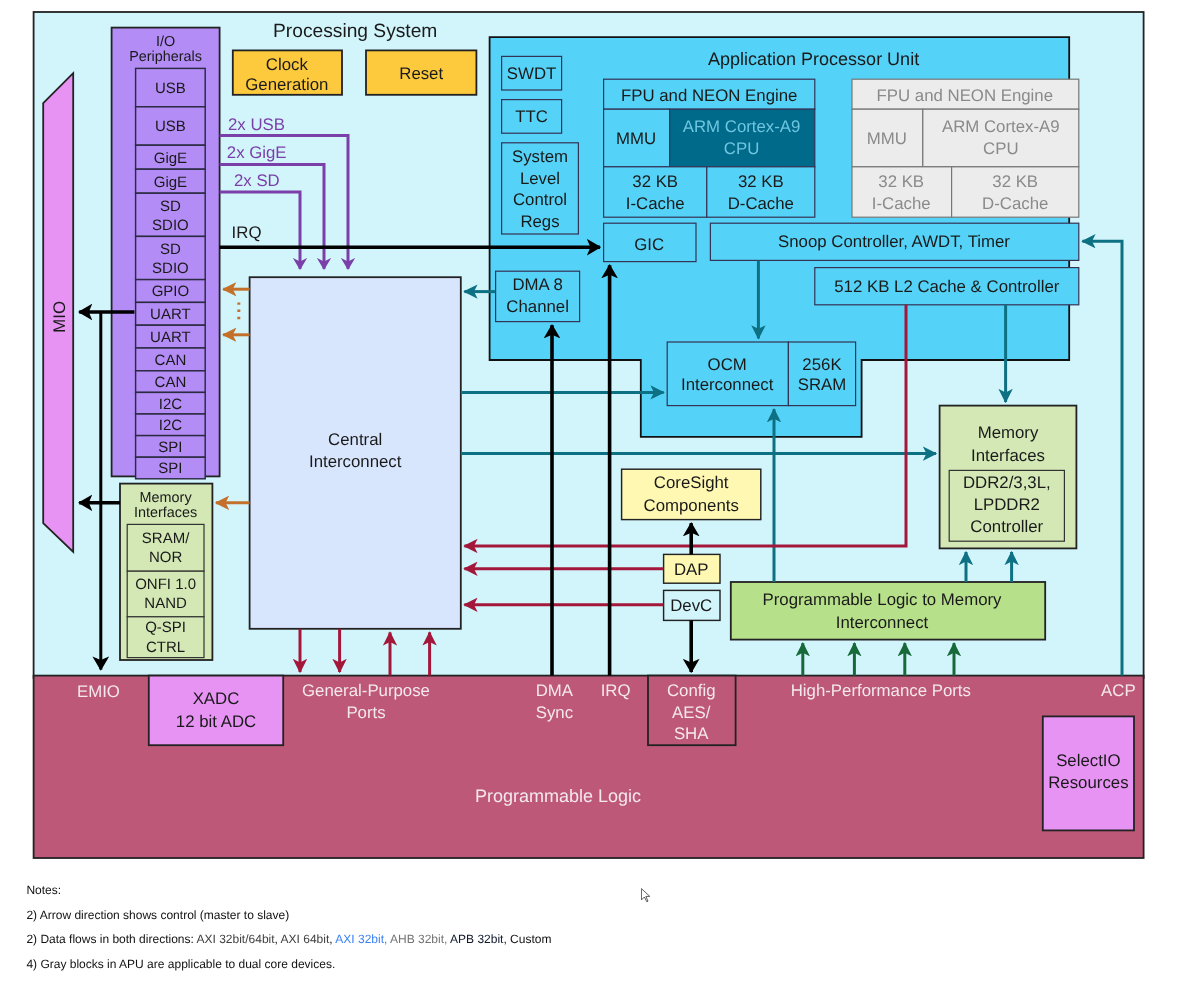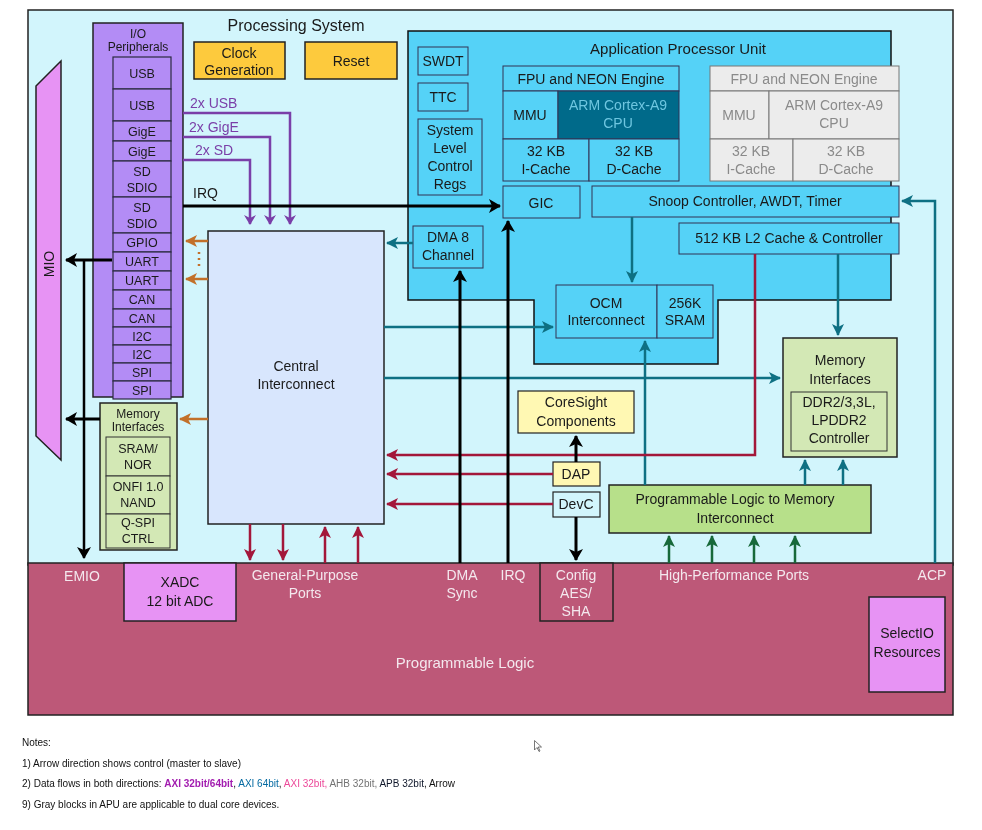--- a/index.html
+++ b/index.html
@@ -7,23 +7,23 @@
   svg#diagram { position: absolute; left: 0; top: 0; }
   svg text { font-family: "Liberation Sans", sans-serif; }
   .t14 { font-size: 14px; fill: #1a1a1a; }
   .t16 { font-size: 16px; fill: #1a1a1a; }
   .gray { fill: #8a8a8a; }
   .white { fill: #f4e8ee; }
   .cpu-text { fill: #6ec6e0; }
   .purple-text { fill: #7a3fa8; font-size: 14px; }
   .notes { position: absolute; left: 22px; top: 733px; font-size: 10px; color: #111; line-height: 20.5px; font-family: "Liberation Sans", sans-serif; }
   .notes div { white-space: nowrap; }
-  .c-green { color: #a21caf; font-weight: bold; }
-  .c-teal { color: #0369a1; }
-  .c-red { color: #ec4899; }
+  .c-green { color: #404040; }
+  .c-teal { color: #404040; }
+  .c-red { color: #3b82f6; }
   .c-purple { color: #737373; }
   .c-orange { color: #0f172a; }
   .cursor { position: absolute; left: 534px; top: 740px; width: 8px; height: 12px; }
 </style>
 </head>
 <body>
 
 <svg id="diagram" width="982" height="830" viewBox="0 0 982 830">
   <defs>
     <marker id="ah-black" markerWidth="8" markerHeight="8" refX="7" refY="4" orient="auto" markerUnits="userSpaceOnUse">
@@ -266,20 +266,20 @@
   <text x="576" y="616" text-anchor="middle" class="white" font-size="14">SHA</text>
   <text x="734" y="580" text-anchor="middle" class="white" font-size="14">High-Performance Ports</text>
   <text x="932" y="580" text-anchor="middle" class="white" font-size="14">ACP</text>
   <rect x="869" y="597" width="76" height="95" fill="#e793f4" stroke="#222" stroke-width="1.5"></rect>
   <text x="907" y="638" text-anchor="middle" class="t14">SelectIO</text>
   <text x="907" y="657" text-anchor="middle" class="t14">Resources</text>
 </svg>
 
 <div class="notes">
   <div>Notes:</div>
-  <div>1) Arrow direction shows control (master to slave)</div>
-  <div><span>2) Data flows in both directions: </span><span class="c-green">AXI 32bit/64bit</span><span>, </span><span class="c-teal">AXI 64bit</span><span>, </span><span class="c-red">AXI 32bit, </span><span class="c-purple">AHB 32bit, </span><span class="c-orange">APB 32bit</span><span>, Arrow</span></div>
-  <div>9) Gray blocks in APU are applicable to dual core devices.</div>
+  <div>2) Arrow direction shows control (master to slave)</div>
+  <div><span>2) Data flows in both directions: </span><span class="c-green">AXI 32bit/64bit</span><span>, </span><span class="c-teal">AXI 64bit</span><span>, </span><span class="c-red">AXI 32bit, </span><span class="c-purple">AHB 32bit, </span><span class="c-orange">APB 32bit</span><span>, Custom</span></div>
+  <div>4) Gray blocks in APU are applicable to dual core devices.</div>
 </div>
 
 <svg class="cursor" viewBox="0 0 8 12">
     <path d="M0.5,0.5 L0.5,10 L3,7.5 L5,11.5 L6,11 L4.2,7 L7.5,7 Z" fill="#fff" stroke="#555" stroke-width="0.8"></path>
   </svg>
 
 </body></html>

